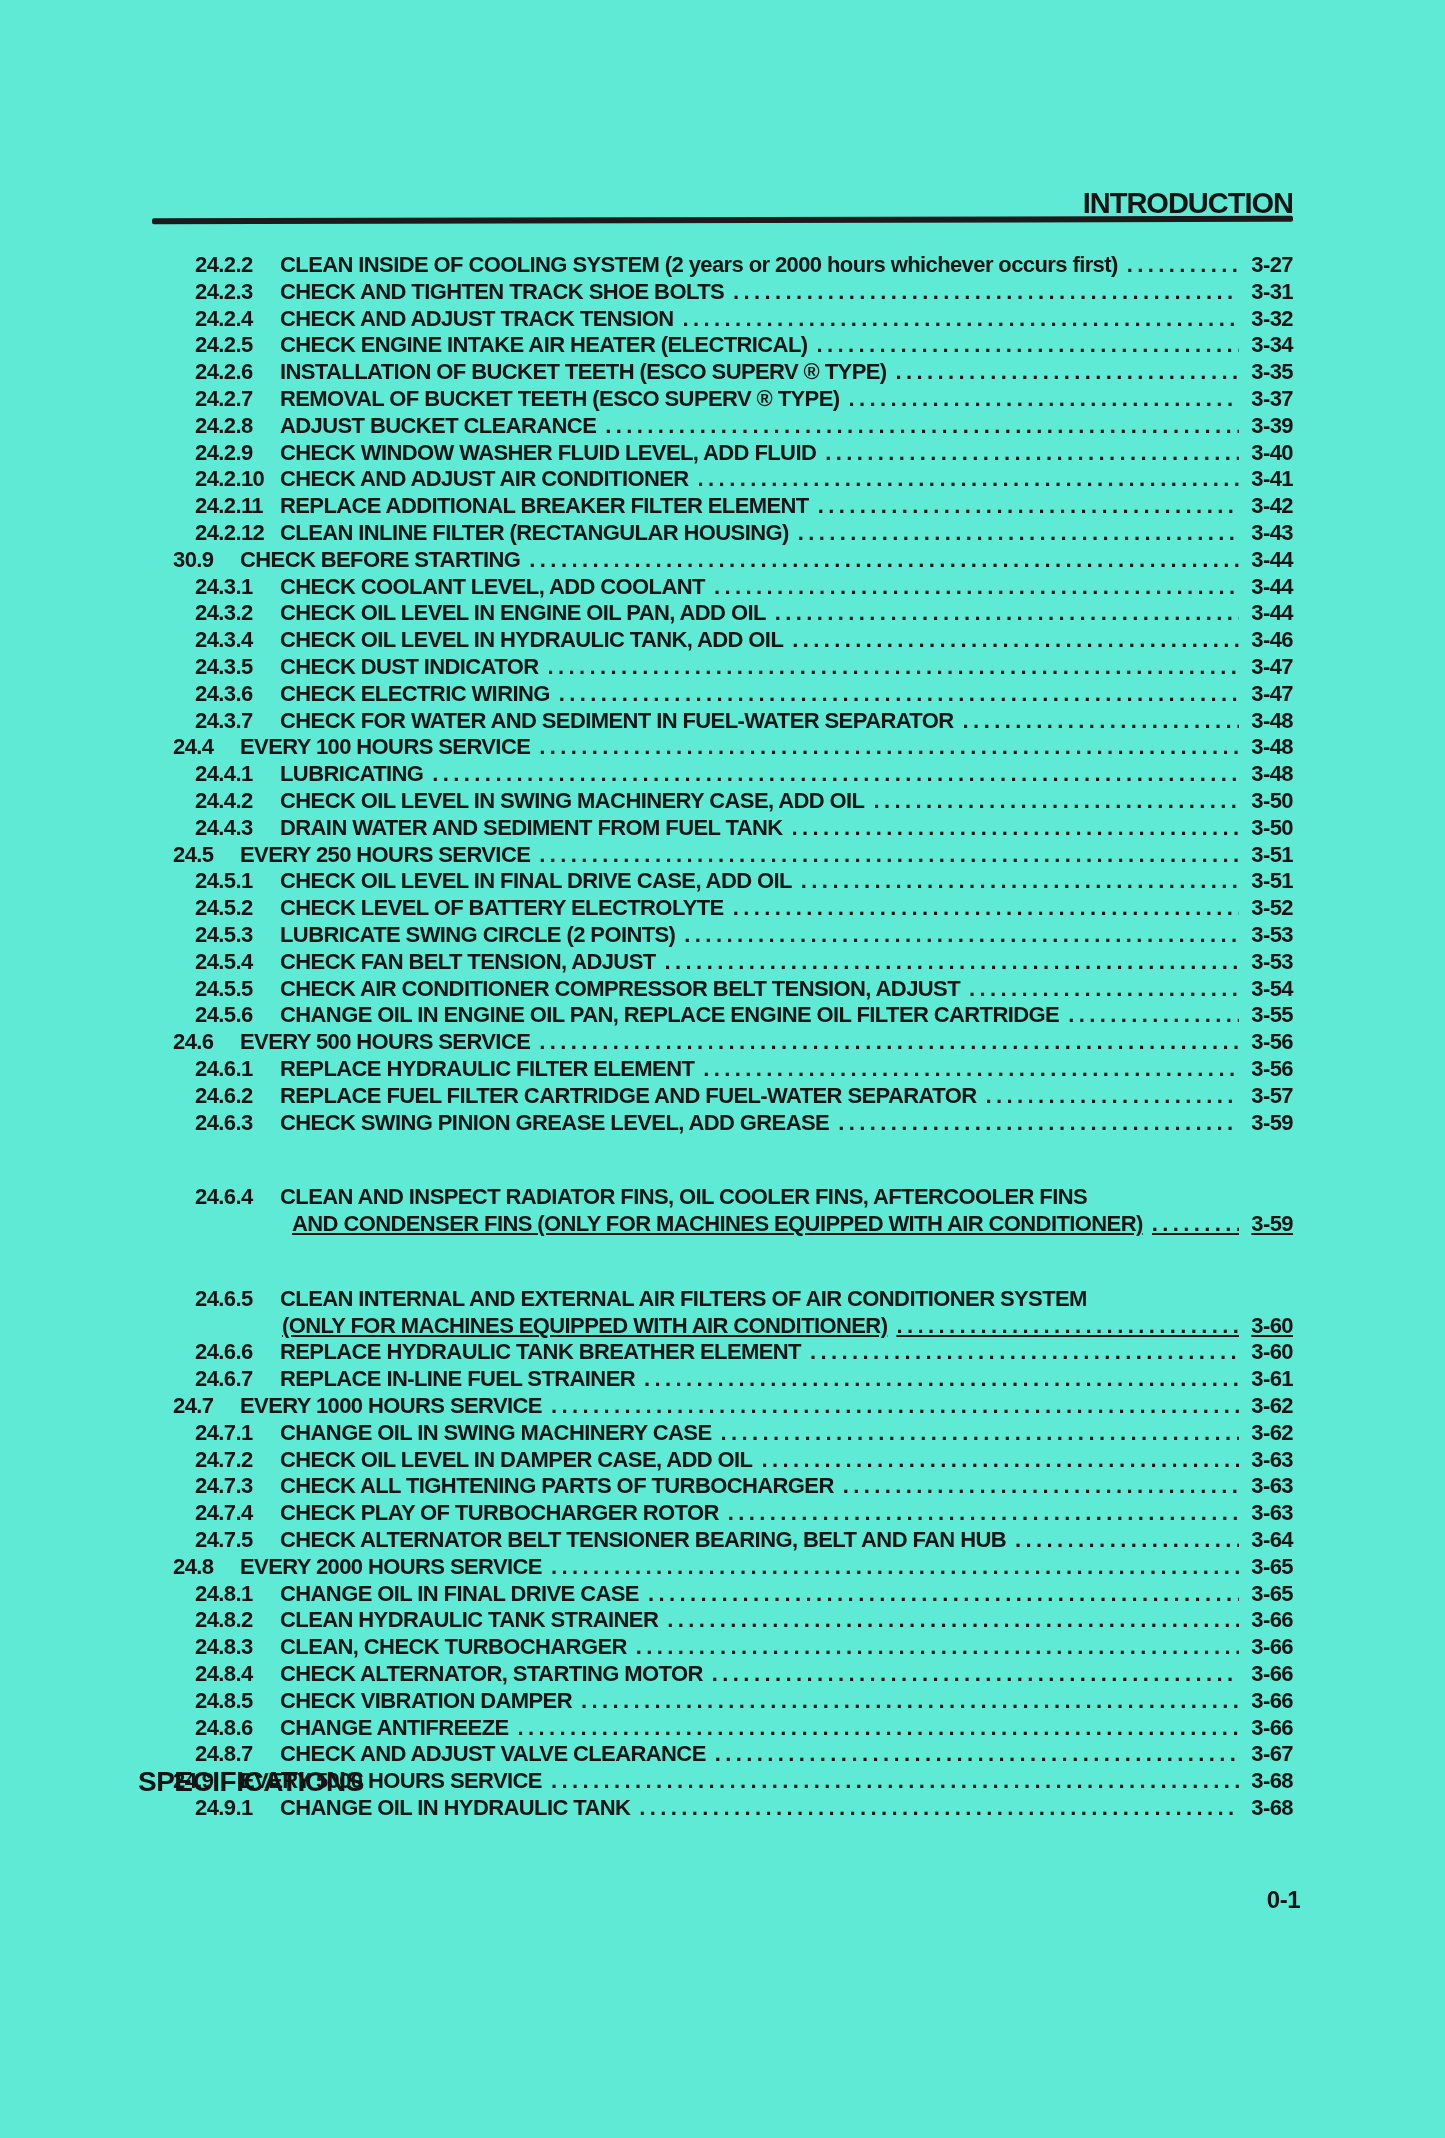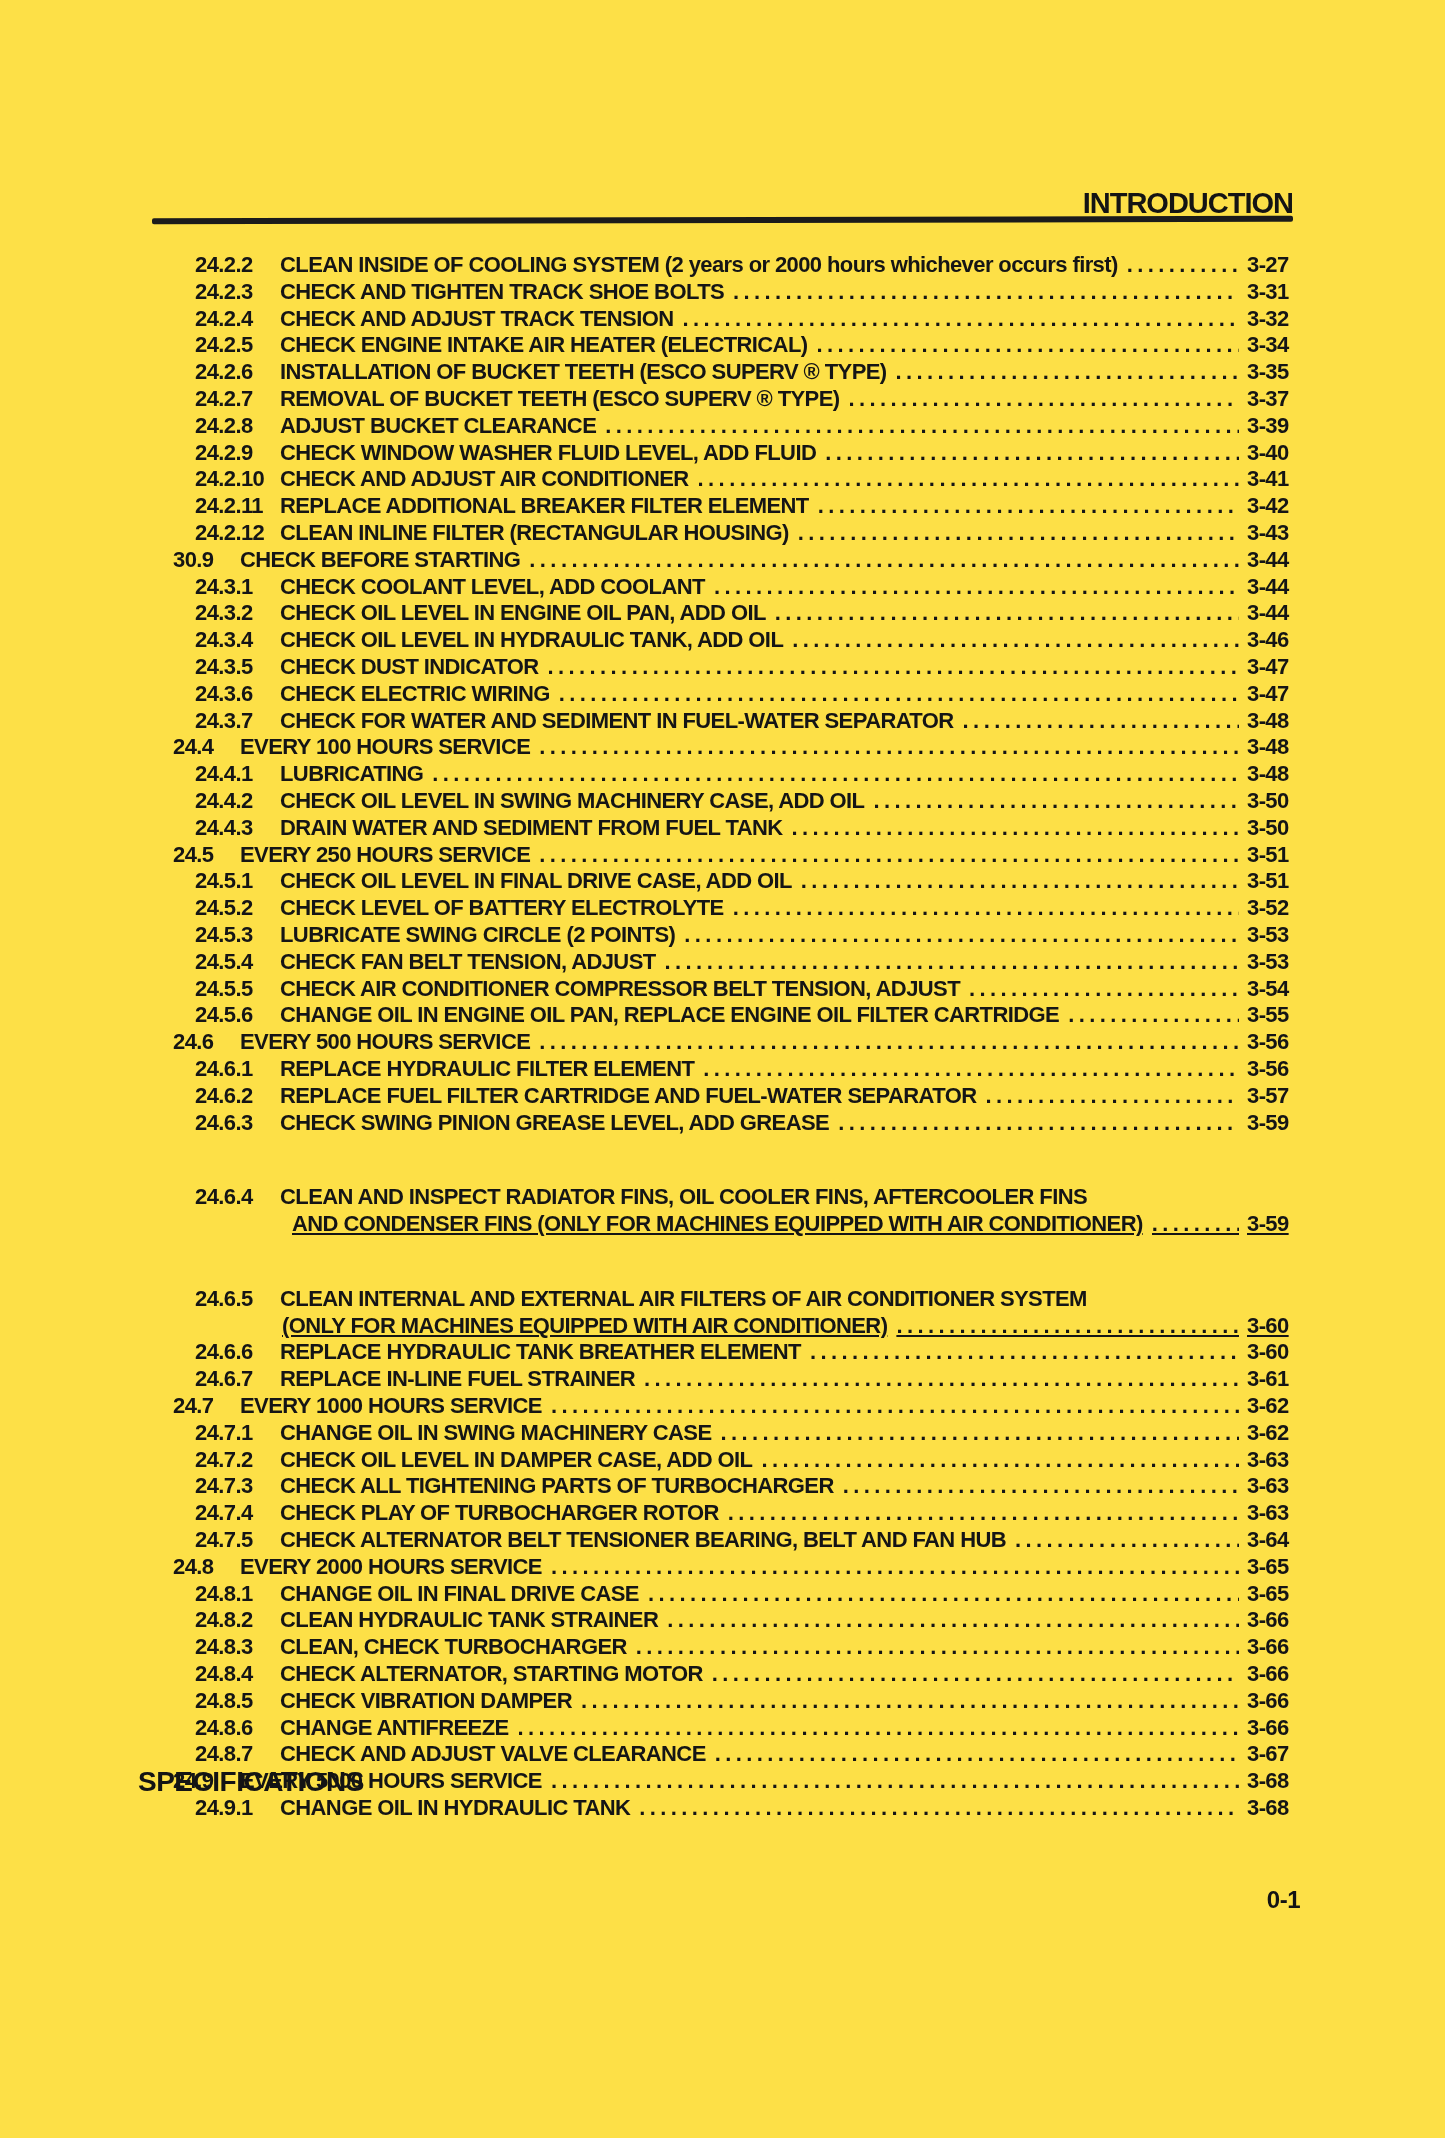--- a/index.html
+++ b/index.html
@@ -51,21 +51,21 @@
   .leader{
     flex:1 1 0;min-width:0;
     overflow:hidden;white-space:nowrap;
     text-align:right;
     margin:0 8px 0 9px;
   }
   .leader::after{
     content:"..................................................................................................................";
     letter-spacing:4.4px;
   }
-  .pg{flex:0 0 auto;min-width:46px;text-align:left;white-space:nowrap;}
+  .pg{flex:0 0 auto;min-width:46px;text-align:right;white-space:nowrap;}
   .contline{margin-left:85px;text-decoration:underline;}
   
   .spec{
     position:absolute;
     top:1766px;left:138px;
     margin:0;
     font-size:28px;
     letter-spacing:-0.5px;
     color:#141414;
   }
@@ -74,21 +74,21 @@
     position:absolute;
     top:1886px;right:145px;
     font-size:24px;
     letter-spacing:-0.5px;
     color:#141414;
   }
 </style>
 </head>
 <body>
 
-<div class="page" style="background: #fde047; color: rgb(24, 24, 24);">
+<div class="page" style="background: #5eead4; color: rgb(24, 24, 24);">
   <div class="hdr">INTRODUCTION</div>
   <div class="rule"></div>
   <div class="toc" id="toc-list">
       <div class="row lvl2">
         <div class="tline">
           <span class="num">24.2.2</span>
           <span class="title">CLEAN INSIDE OF COOLING SYSTEM (2 years or 2000 hours whichever occurs first)</span>
           <span class="leader"></span>
           <span class="pg">3-27</span>
         </div>

